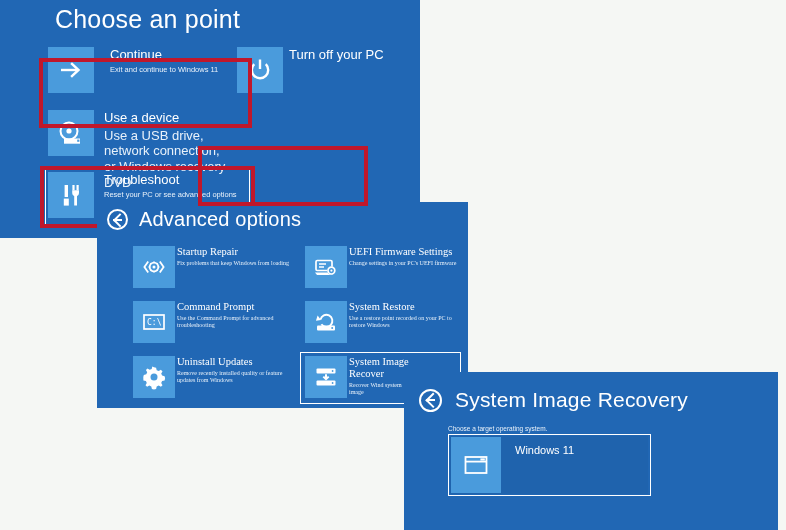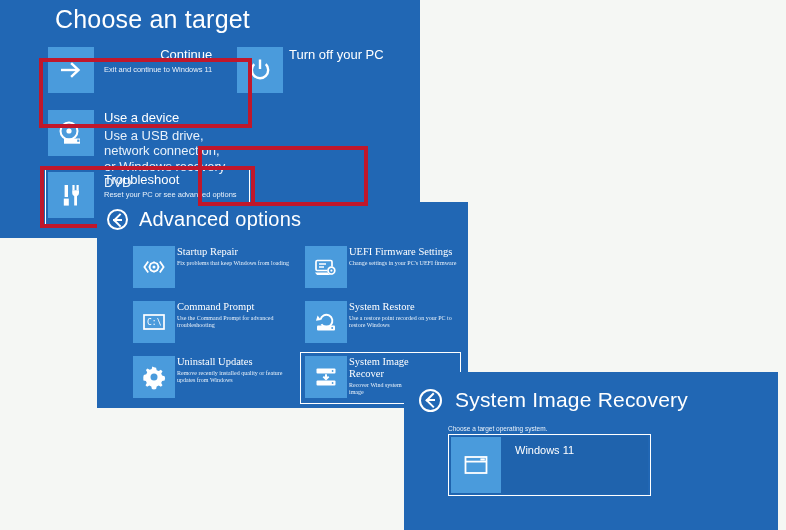--- a/index.html
+++ b/index.html
@@ -44,21 +44,21 @@
 
   
   .sel-white{position:absolute;border:1.5px solid #ffffff;box-sizing:border-box;pointer-events:none;}
   .sel-red{position:absolute;border:4px solid #c0172b;box-sizing:border-box;pointer-events:none;}
 
   
   #panel-choose{left:0;top:0;width:420px;height:238px;}
   #panel-choose .panel-title{left:55px;top:5px;position:absolute;font-size:25px;}
   #p1-o1{left:48px;top:47px;}
   #p1-o1 .opt-tile{width:46px;height:46px;}
-  #p1-o1 .opt-text{margin-left:10px;padding-top:1px;text-align:right;}
+  #p1-o1 .opt-text{margin-left:16px;padding-top:1px;}
   #p1-o1 .opt-title{font-size:13px;}
   #p1-o1 .opt-desc{font-size:7.5px;margin-top:2px;}
 
   #p1-o2{left:237px;top:47px;}
   #p1-o2 .opt-tile{width:46px;height:46px;}
   #p1-o2 .opt-text{margin-left:6px;padding-top:1px;}
   #p1-o2 .opt-title{font-size:13px;}
 
   #p1-o3{left:48px;top:110px;}
   #p1-o3 .opt-tile{width:46px;height:46px;}
@@ -109,21 +109,21 @@
 
   .icon{display:block;}
 </style>
 </head>
 <body>
 
 <div class="stage">
 
   <div class="panel" id="panel-choose">
 
-    <div class="panel-title">Choose an target</div>
+    <div class="panel-title">Choose an point</div>
 
     <div class="opt" id="p1-o1">
       <div class="opt-tile">
         <svg class="icon" width="30" height="30" viewBox="0 0 30 30" aria-hidden="true">
           <path d="M5 15h17" stroke="#fff" stroke-width="2.4" fill="none"></path>
           <path d="M16 9l6.5 6-6.5 6" stroke="#fff" stroke-width="2.4" fill="none" stroke-linecap="square"></path>
         </svg>
       </div>
       <div class="opt-text">
         <span class="opt-title">Continue</span>

